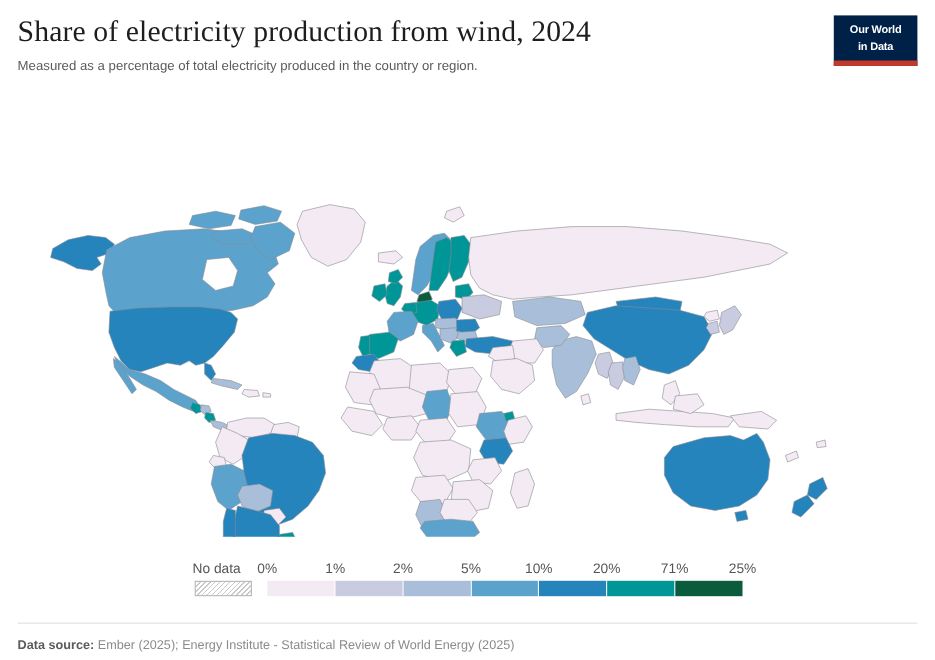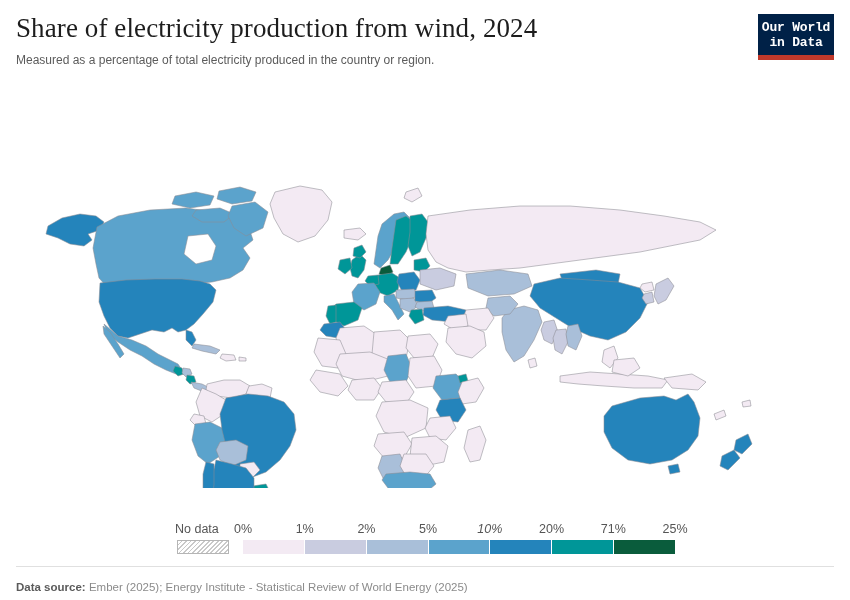--- a/index.html
+++ b/index.html
@@ -54,22 +54,22 @@
     top: 2px;
     width: 76px;
     background: #002147;
     padding: 6px 0 0 0;
     text-align: center;
     border-bottom: 5px solid #c0392b;
   }
   .owid-logo .l1, .owid-logo .l2 {
     display: block;
     color: #ffffff;
-    font-family: Liberation Mono, monospace;
-    font-size: 13px;
+    font-family: Liberation Sans, sans-serif;
+    font-size: 10px;
     font-weight: 700;
     line-height: 15px;
     letter-spacing: -0.2px;
   }
   .owid-logo .l2 { padding-bottom: 5px; }
 
   
   .map-wrap {
     position: absolute;
     left: 0;
@@ -83,21 +83,21 @@
   
   .legend {
     position: absolute;
     left: 0;
     top: 506px;
     width: 850px;
     height: 46px;
   }
   .legend-inner {
     position: relative;
-    margin: 16px auto;
+    margin: 4px auto;
     width: 500px;
     height: 46px;
   }
   .nodata-label {
     position: absolute;
     left: 0px;
     top: 0px;
     font-size: 12.5px;
     color: #555555;
     line-height: 14px;
@@ -315,21 +315,21 @@
 
   <div class="legend">
     <div class="legend-inner">
       <div class="nodata-label">No data</div>
       <div class="nodata-swatch"></div>
       <div class="ticks" id="legend-ticks">
           <span class="tick" style="left: 0%;">0%</span>
           <span class="tick" style="left: 14.2857%;">1%</span>
           <span class="tick" style="left: 28.5714%;">2%</span>
           <span class="tick" style="left: 42.8571%;">5%</span>
-          <span class="tick" style="left: 57.1429%; font-style: italic;">10%</span>
+          <span class="tick" style="left: 57.1429%;">10%</span>
           <span class="tick" style="left: 71.4286%;">20%</span>
           <span class="tick" style="left: 85.7143%;">71%</span>
           <span class="tick" style="left: 100%;">25%</span>
         </div>
       <div class="ramp" id="legend-ramp">
           <div class="bin" style="background: rgb(243, 234, 243);"></div>
           <div class="bin" style="background: rgb(201, 204, 224);"></div>
           <div class="bin" style="background: rgb(169, 191, 217);"></div>
           <div class="bin" style="background: rgb(91, 163, 204);"></div>
           <div class="bin" style="background: rgb(36, 132, 187);"></div>

